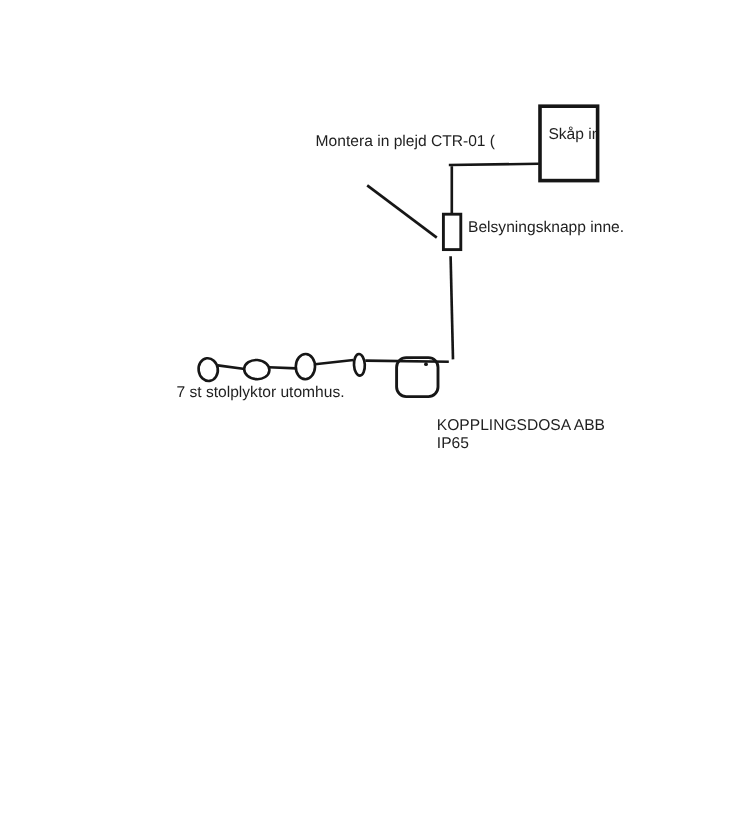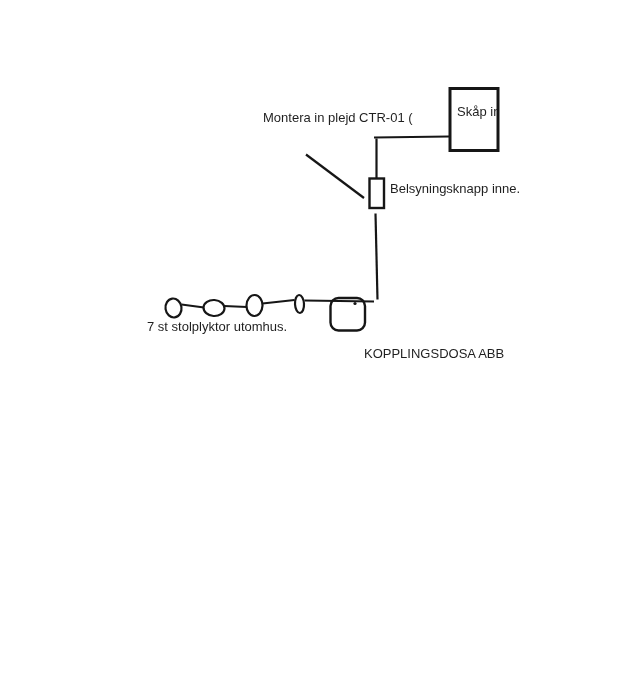--- a/index.html
+++ b/index.html
@@ -83,15 +83,16 @@
   <div class="label note-block" style="left:263px; top:110px;">
     <div>Montera in plejd CTR-01 (</div>
   </div>
 
   <div class="label" style="left:390px; top:181px;">Belsyningsknapp inne.</div>
 
   <div class="label" style="left:147px; top:319px;">7 st stolplyktor utomhus.</div>
 
   <div class="label" style="left:337px; top:346px;margin-left:27px;">
     <div>KOPPLINGSDOSA ABB</div>
+    <div>IP65</div>
   </div>
 
 </div>
 
 </body></html>

